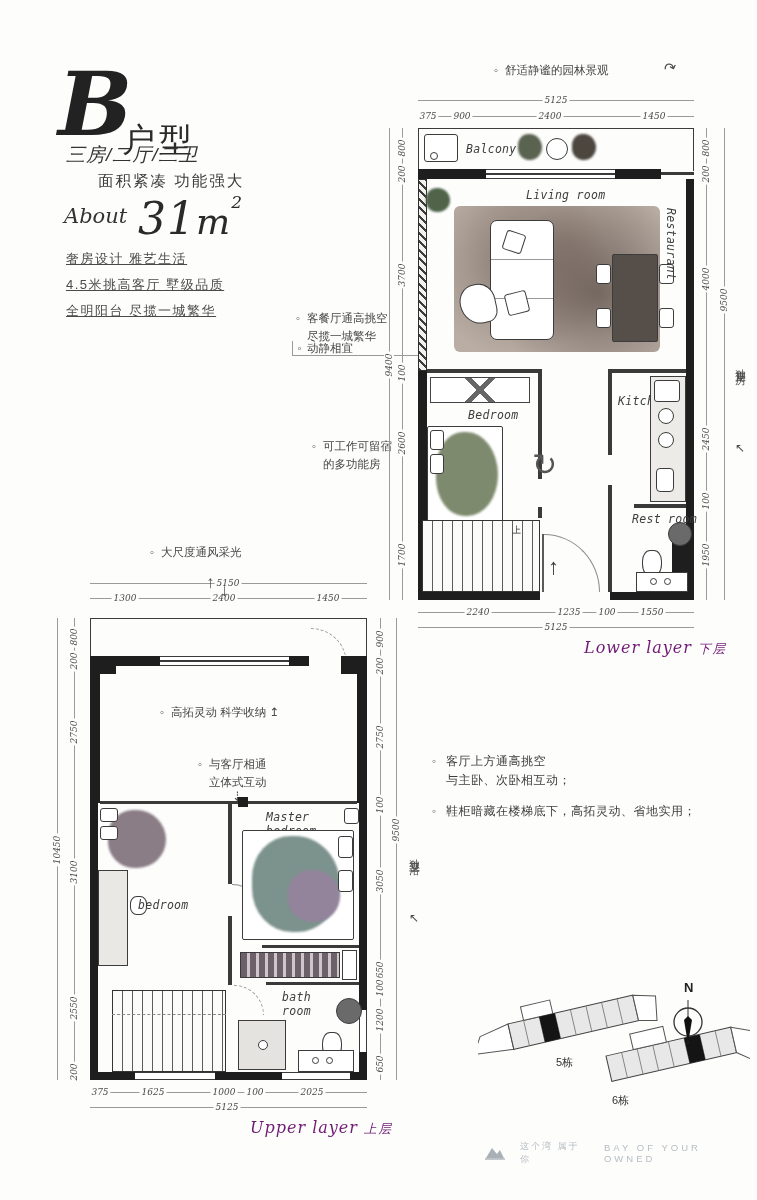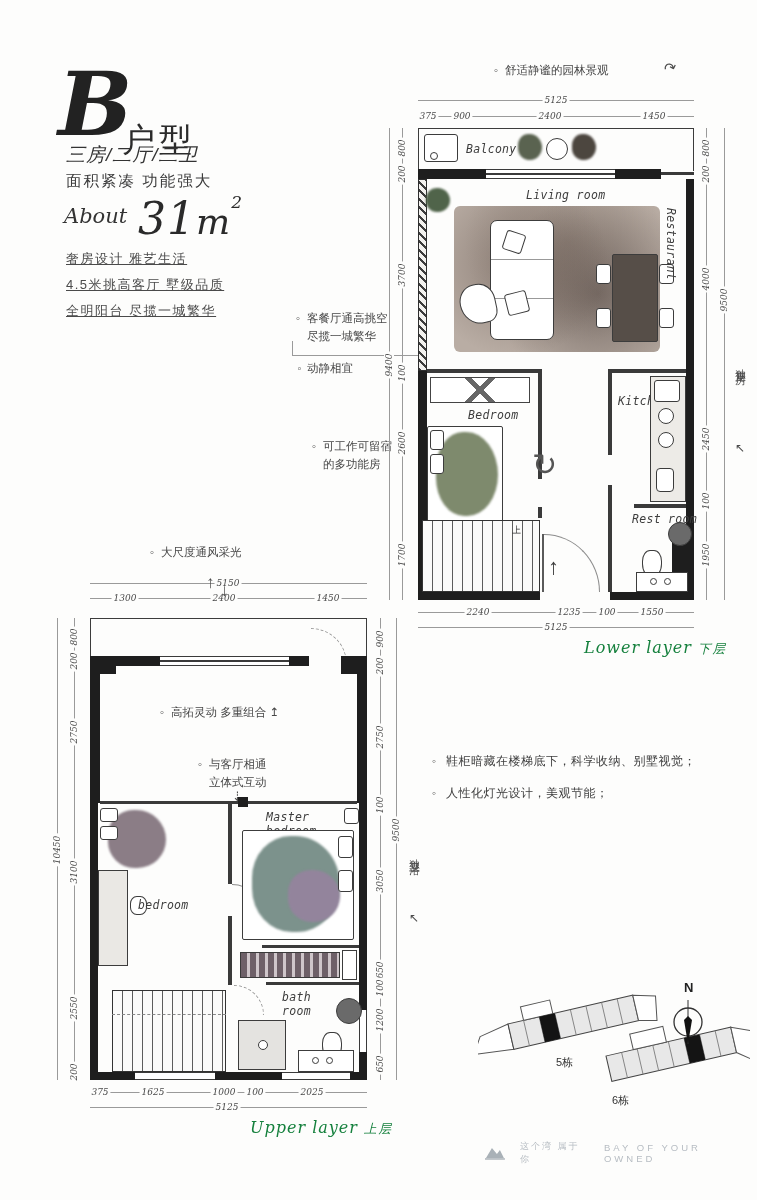--- a/index.html
+++ b/index.html
@@ -37,28 +37,28 @@
   .closet{position:absolute;border:1.2px solid #444;box-sizing:border-box;
           background:linear-gradient(45deg,transparent 47%,#666 47%,#666 53%,transparent 53%),
                      linear-gradient(-45deg,transparent 47%,#666 47%,#666 53%,transparent 53%),#fff;}
   .stripes{position:absolute;border:1.2px solid #3a3a3a;box-sizing:border-box;
            background:repeating-linear-gradient(90deg,#6e6068 0 6px,#cfc6ca 6px 9px);}
   
   .roomlabel{position:absolute;font:italic 11.5px "DejaVu Sans Mono",monospace;color:#3d3d3d;letter-spacing:.3px;white-space:pre-line;line-height:1.25;}
   .note{position:absolute;font:11.5px "Liberation Sans",sans-serif;color:#474747;white-space:pre-line;line-height:1.55;padding-left:11px;}
   .note::before{content:"◦";position:absolute;left:0;top:0;color:#555;}
   .vnote{position:absolute;font:10.5px "Liberation Sans",sans-serif;color:#4a4a4a;writing-mode:vertical-rl;letter-spacing:2px;}
-  .caption{position:absolute;font:italic 16px "DejaVu Serif",serif;color:#15803d;letter-spacing:1px;white-space:nowrap;}
+  .caption{position:absolute;font:italic 16px "DejaVu Serif",serif;color:#701a75;letter-spacing:1px;white-space:nowrap;}
   .caption .cn{font-size:12.5px;letter-spacing:2px;}
   .glyph{position:absolute;color:#4c4c4c;line-height:1;}
   
   .bigB{position:absolute;font:italic 600 88px "DejaVu Serif",serif;color:#222;}
   .htype{position:absolute;font:33px "Liberation Sans",sans-serif;color:#2b2b2b;letter-spacing:4px;}
   .spec1{position:absolute;font:italic 19px "Liberation Sans",sans-serif;color:#333;letter-spacing:1px;}
-  .spec2{position:absolute;font:15.5px "Liberation Sans",sans-serif;color:#3c3c3c;letter-spacing:2px;}
+  .spec2{position:absolute;font:15.5px "Liberation Sans",sans-serif;color:#3c3c3c;letter-spacing:2px;margin-left:32px;}
   .about{position:absolute;font:italic 21px "DejaVu Serif",serif;color:#333;}
   .area{position:absolute;font:italic 44px "DejaVu Serif",serif;color:#2a2a2a;letter-spacing:1px;}
   .areaunit{font-size:36px;}
   .areasup{font-size:17px;vertical-align:26px;}
   .para{position:absolute;font:13px "Liberation Sans",sans-serif;color:#4a4a4a;line-height:2.0;white-space:pre-line;letter-spacing:1.5px;}
   
   .feature{position:relative;font:12px "Liberation Sans",sans-serif;color:#3e3e3e;line-height:1.55;
            padding-left:14px;white-space:pre-line;letter-spacing:.5px;}
   .feature::before{content:"◦";position:absolute;left:0;top:0;color:#555;}
   .footer{position:absolute;display:flex;align-items:center;gap:14px;color:#b7bdc3;}
@@ -80,21 +80,21 @@
     <span class="area" style="left:138px;top:192px;"><span>31</span><span class="areaunit">m</span><span class="areasup">2</span></span>
     <span class="para" style="left:66px;top:246px;text-decoration:underline;">奢房设计 雅艺生活
 4.5米挑高客厅 墅级品质
 全明阳台 尽揽一城繁华</span>
   </div>
 
   <span class="note" style="left:296px;top:310px;">客餐厅通高挑空
 尽揽一城繁华</span>
   <div class="vline" style="left:292px;top:341px;height:14px;"></div>
   <div class="hline" style="left:292px;top:355px;width:126px;"></div>
-  <span class="note" style="left:296px;top:360px;font-family:Liberation Mono, monospace;">动静相宜</span>
+  <span class="note" style="left:296px;top:340px;font-family:Liberation Mono, monospace;">动静相宜</span>
   <span class="note" style="left:312px;top:438px;">可工作可留宿
 的多功能房</span>
 
   <div class="abs" style="left:386px;top:60px;width:371px;height:625px;">
 
     <span class="note" style="left:108px;top:2px;">舒适静谧的园林景观</span>
     <span class="glyph" style="left:278px;top:0px;font-size:15px;transform:rotate(-18deg);">↷</span>
 
     <div class="hline" style="left:32px;top:40px;width:276px;"></div>
     <span class="dim" style="left:170px;top:40px;">5125</span>
@@ -261,21 +261,21 @@
     <div class="wall" style="left:70px;top:116px;width:70px;height:10px;"></div>
     <div class="window" style="left:140px;top:116px;width:129px;height:10px;"></div>
     <div class="wall" style="left:269px;top:116px;width:20px;height:10px;"></div>
     <div class="wall" style="left:327px;top:116px;width:20px;height:10px;"></div>
     <div class="arcd" style="left:291px;top:88px;width:36px;height:36px;"></div>
     <div class="wall" style="left:70px;top:116px;width:26px;height:18px;"></div>
     <div class="wall" style="left:321px;top:116px;width:26px;height:18px;"></div>
     <div class="wall" style="left:70px;top:126px;width:10px;height:137px;"></div>
     <div class="wall" style="left:337px;top:126px;width:10px;height:137px;"></div>
 
-    <span class="note" style="left:140px;top:164px;"><span>高拓灵动  多重组合</span> <span>↥</span></span>
+    <span class="note" style="left:140px;top:164px;"><span>高拓灵动  科学收纳</span> <span>↥</span></span>
     <span class="note" style="left:178px;top:216px;text-align:center;">与客厅相通
 立体式互动</span>
     <span class="glyph" style="left:212px;top:250px;font-size:13px;">⇣</span>
 
     <div class="thin" style="left:80px;top:261px;width:257px;height:3px;"></div>
     <div class="wall" style="left:218px;top:257px;width:10px;height:10px;"></div>
     <div class="wall" style="left:70px;top:263px;width:8px;height:269px;"></div>
     <div class="wall" style="left:339px;top:263px;width:8px;height:269px;"></div>
     <div class="windowV" style="left:339px;top:470px;width:8px;height:42px;"></div>
     <div class="wall" style="left:70px;top:532px;width:277px;height:8px;"></div>
@@ -315,22 +315,23 @@
     <div class="furn circ" style="left:238px;top:500px;width:10px;height:10px;"></div>
     <div class="furn" style="left:278px;top:510px;width:56px;height:22px;border-radius:0;"></div>
     <div class="furn circ" style="left:292px;top:517px;width:7px;height:7px;"></div>
     <div class="furn circ" style="left:306px;top:517px;width:7px;height:7px;"></div>
 
     <div class="stairsV" style="left:92px;top:450px;width:114px;height:82px;"></div>
     <div class="hline" style="left:92px;top:474px;width:114px;border-top:1.5px dashed #888;"></div>
   </div>
 
   <div class="abs" style="left:432px;top:752px;width:322px;display:flex;flex-direction:column;gap:13px;">
-    <div class="feature">鞋柜暗藏在楼梯底下，科学收纳、别墅视觉；</div>
-    <div class="feature">人性化灯光设计，美观节能；</div>
+    <div class="feature">客厅上方通高挑空
+与主卧、次卧相互动；</div>
+    <div class="feature">鞋柜暗藏在楼梯底下，高拓灵动、省地实用；</div>
   </div>
 
   <svg class="abs" style="left:478px;top:980px;" width="272" height="132" viewBox="0 0 272 132">
 
     <g transform="translate(30,44) rotate(-13)">
       <polygon points="-30,6 0,0 0,26 -40,22" fill="#ffffff" stroke="#555" stroke-width="1"></polygon>
       <rect x="0" y="0" width="128" height="26" fill="#e8e8e8" stroke="#444" stroke-width="1"></rect>
       <rect x="16" y="-14" width="30" height="14" fill="#ffffff" stroke="#555" stroke-width="1"></rect>
       <g stroke="#777" stroke-width="0.8">
         <line x1="16" y1="0" x2="16" y2="26"></line>

